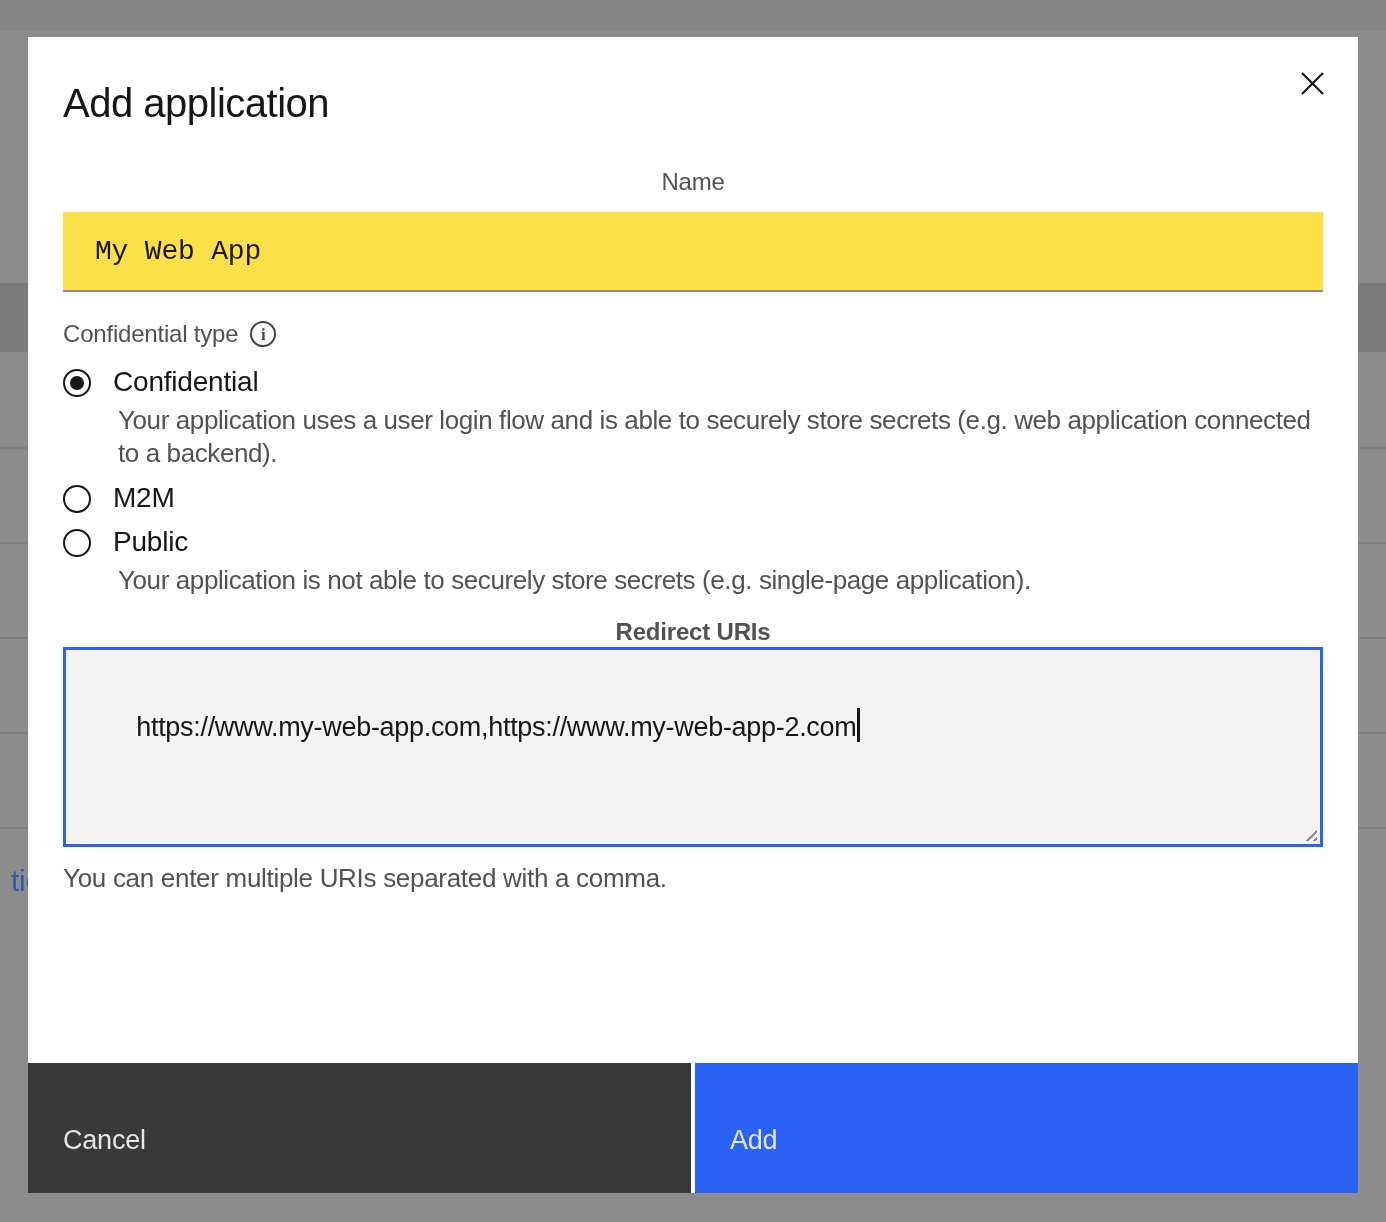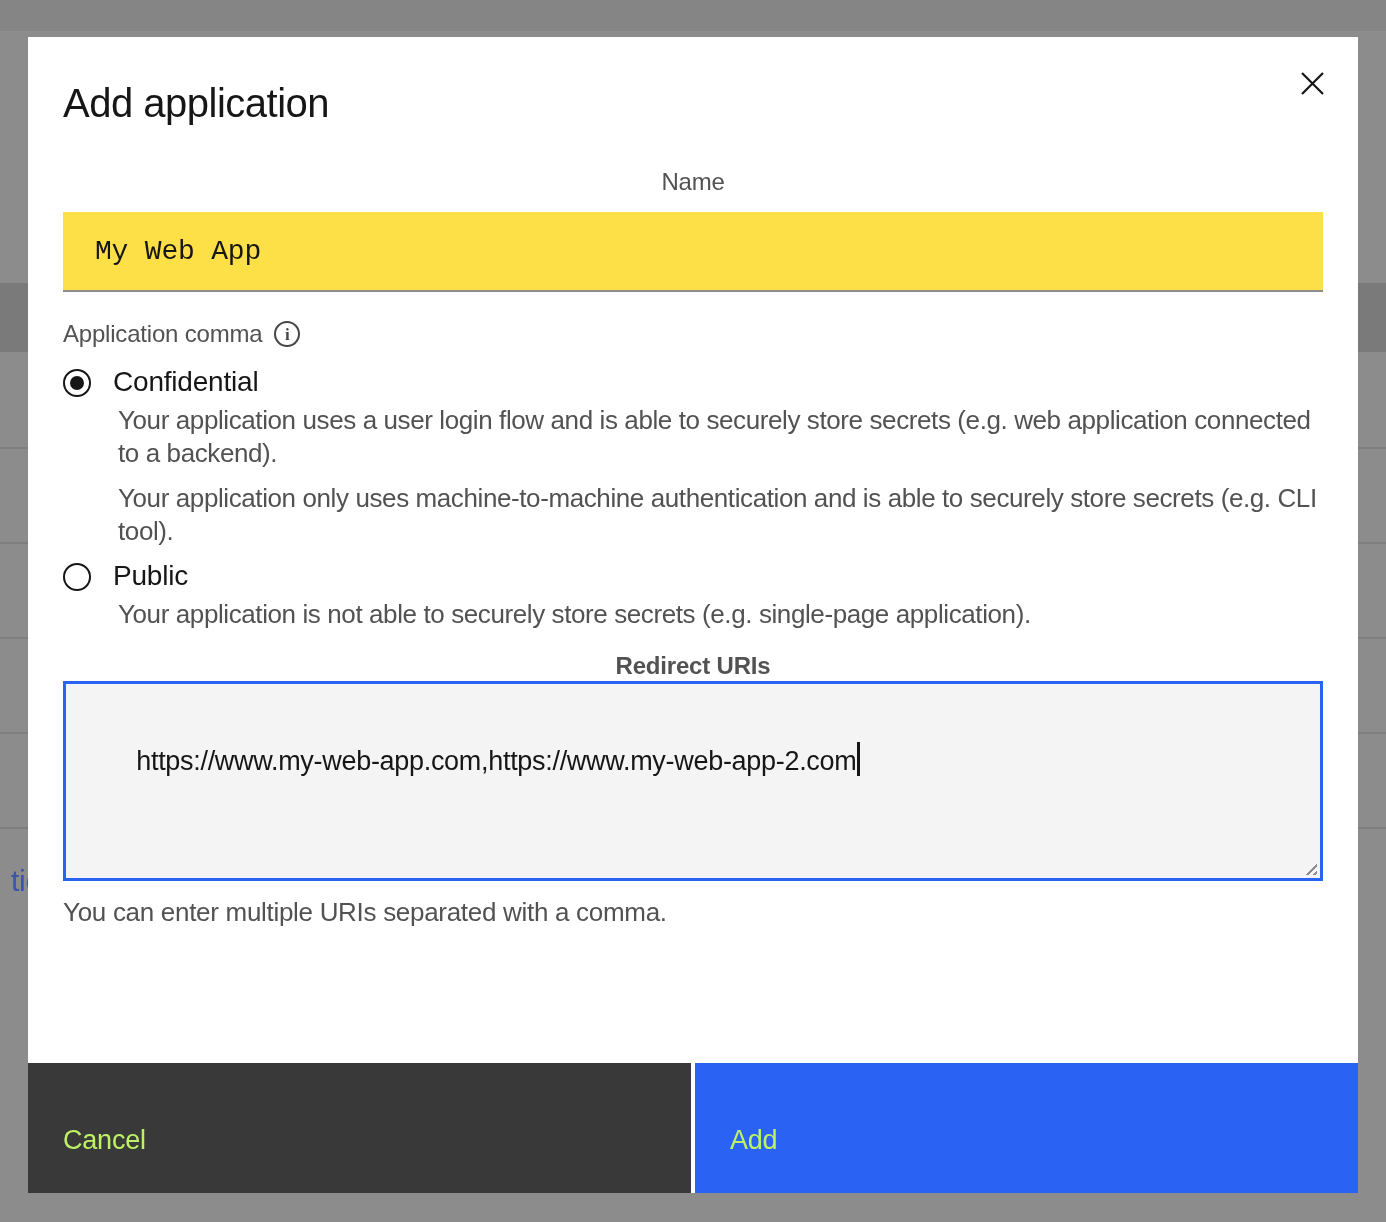--- a/index.html
+++ b/index.html
@@ -122,21 +122,21 @@
     position:absolute; left:0; right:0; bottom:0;
     height:130px; display:flex; gap:4px; background:#ffffff;
   }
   .btn {
     flex:1 1 0;
     border:none; cursor:pointer;
     text-align:left;
     padding:32px 0 8px 35px;
     font-family:"Liberation Sans", sans-serif;
     font-size:27px; letter-spacing:-0.2px;
-    color:#bef264;
+    color:#e5e5e5;
   }
   .btn-cancel { background:#393939; }
   .btn-add    { background:#2a63f4; }
 </style>
 </head>
 <body>
 
 <div class="backdrop">
   <div class="bd-topband"></div>
   <div class="bd-headband"></div>
@@ -157,38 +157,43 @@
     </span>
   </button>
 
   <div class="modal-content">
     <h1 class="modal-title">Add application</h1>
 
     <div class="field-label name-label">Name</div>
     <input class="name-input" type="text" value="My Web App" style="">
 
     <div class="apptype-row">
-      <span class="field-label">Application comma</span>
+      <span class="field-label">Confidential type</span>
       <span class="info-icon">i</span>
     </div>
 
     <div class="radio-group">
 
       <div class="radio-option">
         <div class="radio-head">
           <span class="radio-outer checked">
               <span class="radio-dot"></span>
             </span>
           <span class="radio-label">Confidential</span>
         </div>
         <div class="radio-desc">Your application uses a user login flow and is able to securely store secrets (e.g. web application connected to a backend).</div>
       </div>
 
       <div class="radio-option">
-        <div class="radio-desc">Your application only uses machine-to-machine authentication and is able to securely store secrets (e.g. CLI tool).</div>
+        <div class="radio-head">
+          <span class="radio-outer">
+              <span class="radio-dot"></span>
+            </span>
+          <span class="radio-label">M2M</span>
+        </div>
       </div>
 
       <div class="radio-option">
         <div class="radio-head">
           <span class="radio-outer">
               <span class="radio-dot"></span>
             </span>
           <span class="radio-label">Public</span>
         </div>
         <div class="radio-desc">Your application is not able to securely store secrets (e.g. single-page application).</div>

